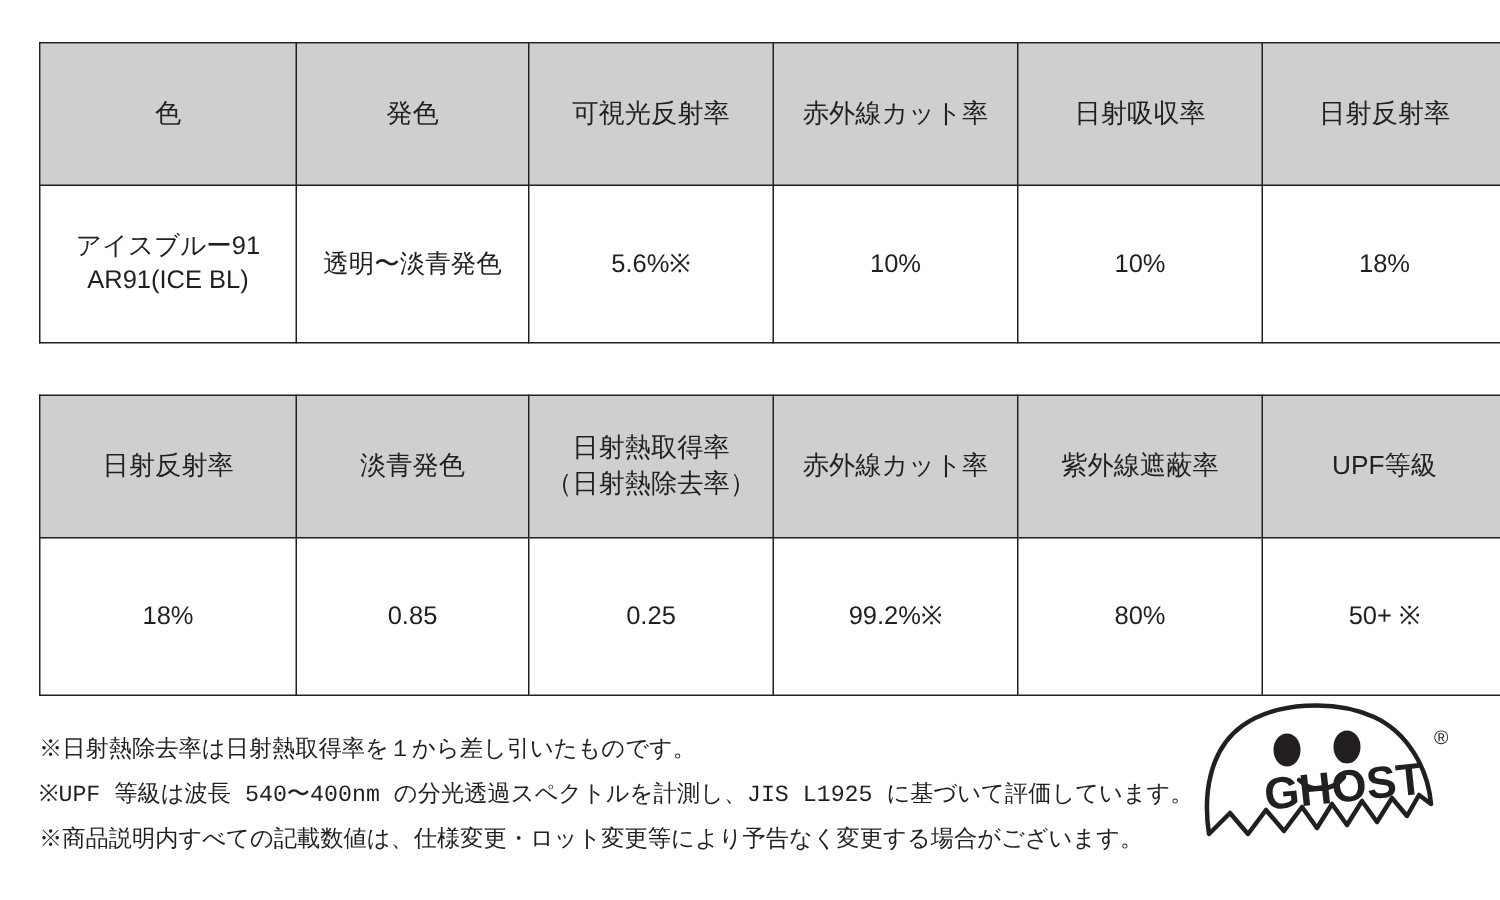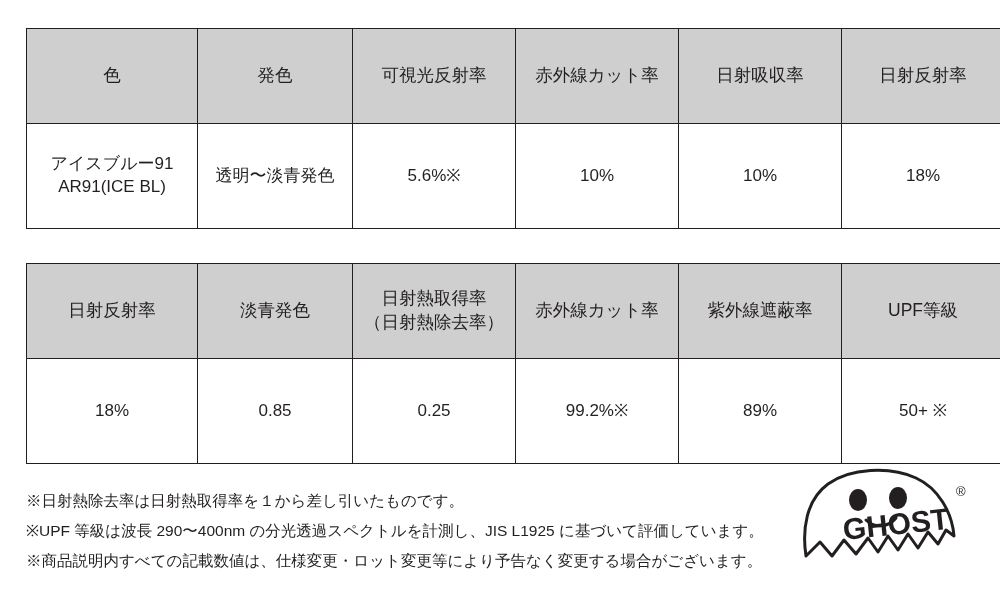--- a/index.html
+++ b/index.html
@@ -60,20 +60,21 @@
   .notes {
     margin-top: 22px;
     font-size: 15.5px;
     line-height: 1.92;
     color: #231f20;
     position: relative;
     z-index: 2;
   }
   .notes div {
     white-space: nowrap;
+    font-family: Liberation Mono, monospace;
   }
   .ghost-logo {
     position: absolute;
     right: 24px;
     bottom: 36px;
     width: 190px;
     height: 104px;
     z-index: 1;
     pointer-events: none;
   }
@@ -124,29 +125,29 @@
         <th style="width:158px">紫外線遮蔽率</th>
         <th style="width:158px">UPF等級</th>
       </tr>
     </thead>
     <tbody>
       <tr>
         <td>18%</td>
         <td>0.85</td>
         <td>0.25</td>
         <td>99.2%※</td>
-        <td>89%</td>
+        <td>80%</td>
         <td>50+ ※</td>
       </tr>
     </tbody>
   </table>
 
   <div class="notes">
     <div>※日射熱除去率は日射熱取得率を１から差し引いたものです。</div>
-    <div>※UPF 等級は波長 290〜400nm の分光透過スペクトルを計測し、JIS L1925 に基づいて評価しています。</div>
+    <div>※UPF 等級は波長 540〜400nm の分光透過スペクトルを計測し、JIS L1925 に基づいて評価しています。</div>
     <div>※商品説明内すべての記載数値は、仕様変更・ロット変更等により予告なく変更する場合がございます。</div>
   </div>
 
   <svg class="ghost-logo" viewBox="0 0 190 104" aria-hidden="true">
     <g fill="none" stroke="#231f20" stroke-width="3" stroke-linecap="round" stroke-linejoin="round">
       <path d="M20,96 C16,70 20,40 42,24 C64,8 104,6 130,18 C152,28 166,52 168,76
                L160,70 L152,84 L142,72 L132,88 L122,74 L112,90 L102,76 L92,92
                L82,78 L70,94 L58,80 L46,96 L34,82 Z"></path>
       <ellipse cx="72" cy="40" rx="9" ry="11" fill="#231f20" stroke="none"></ellipse>
       <ellipse cx="112" cy="38" rx="9" ry="11" fill="#231f20" stroke="none"></ellipse>

